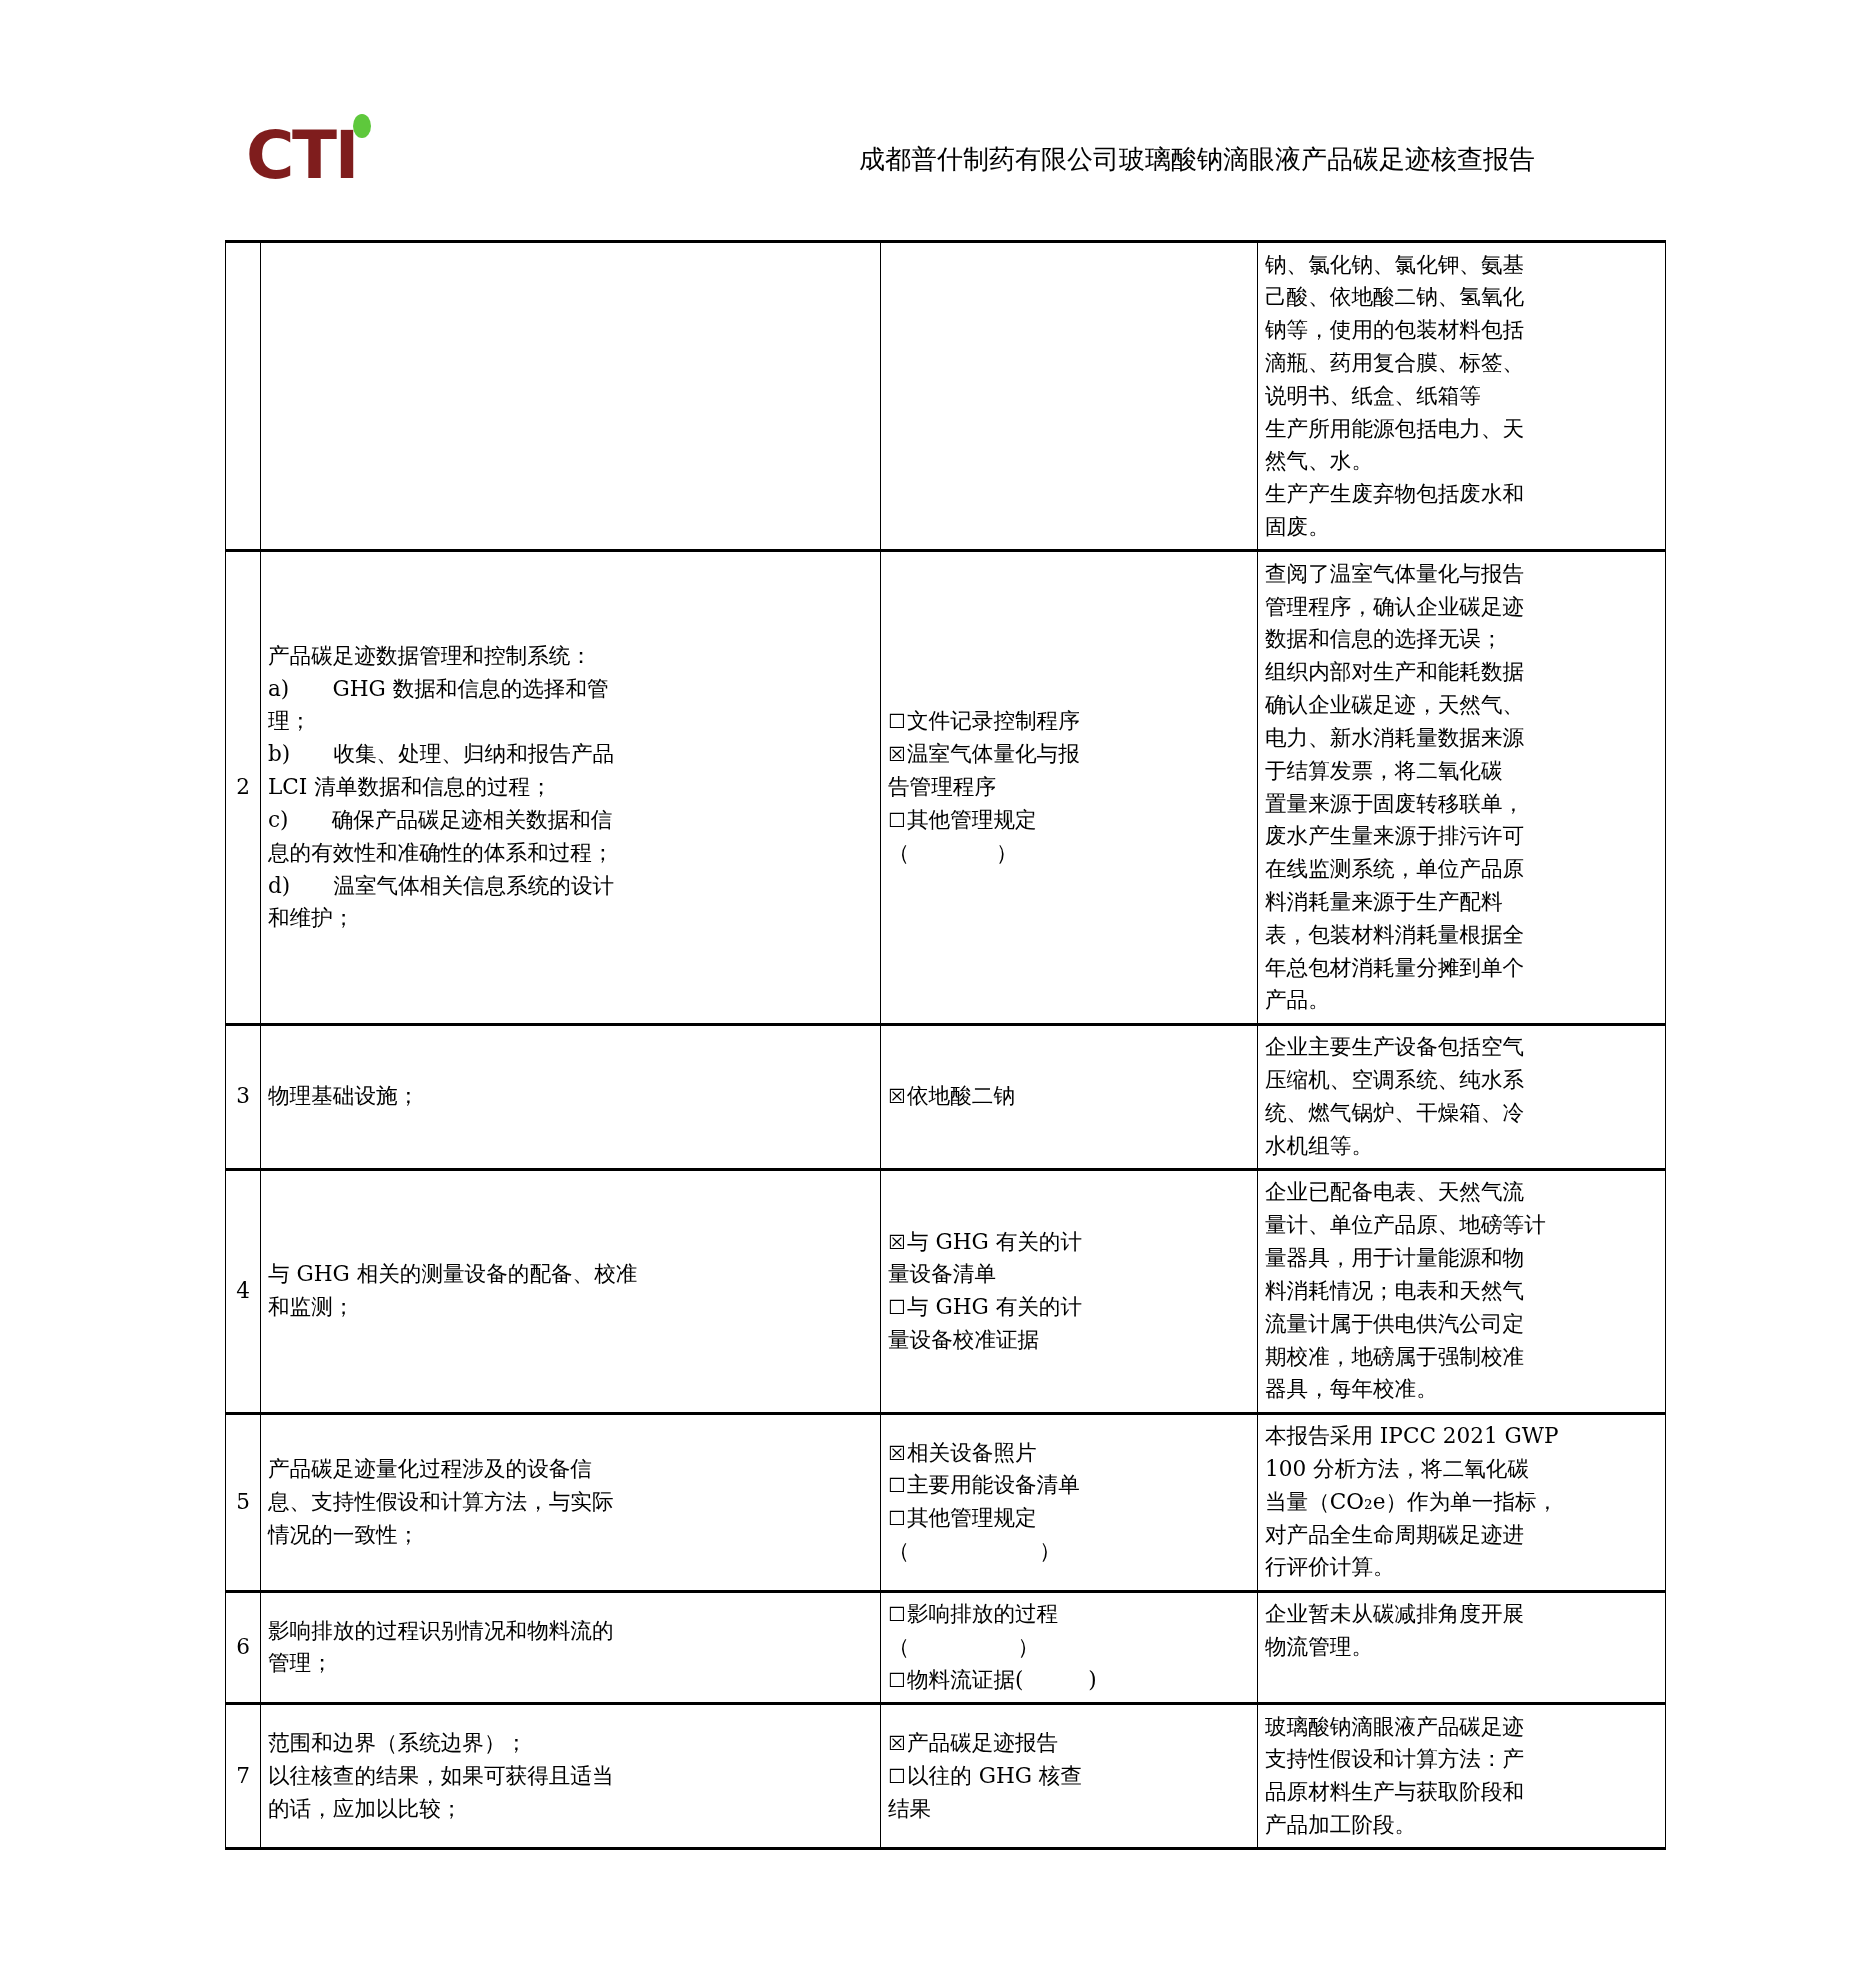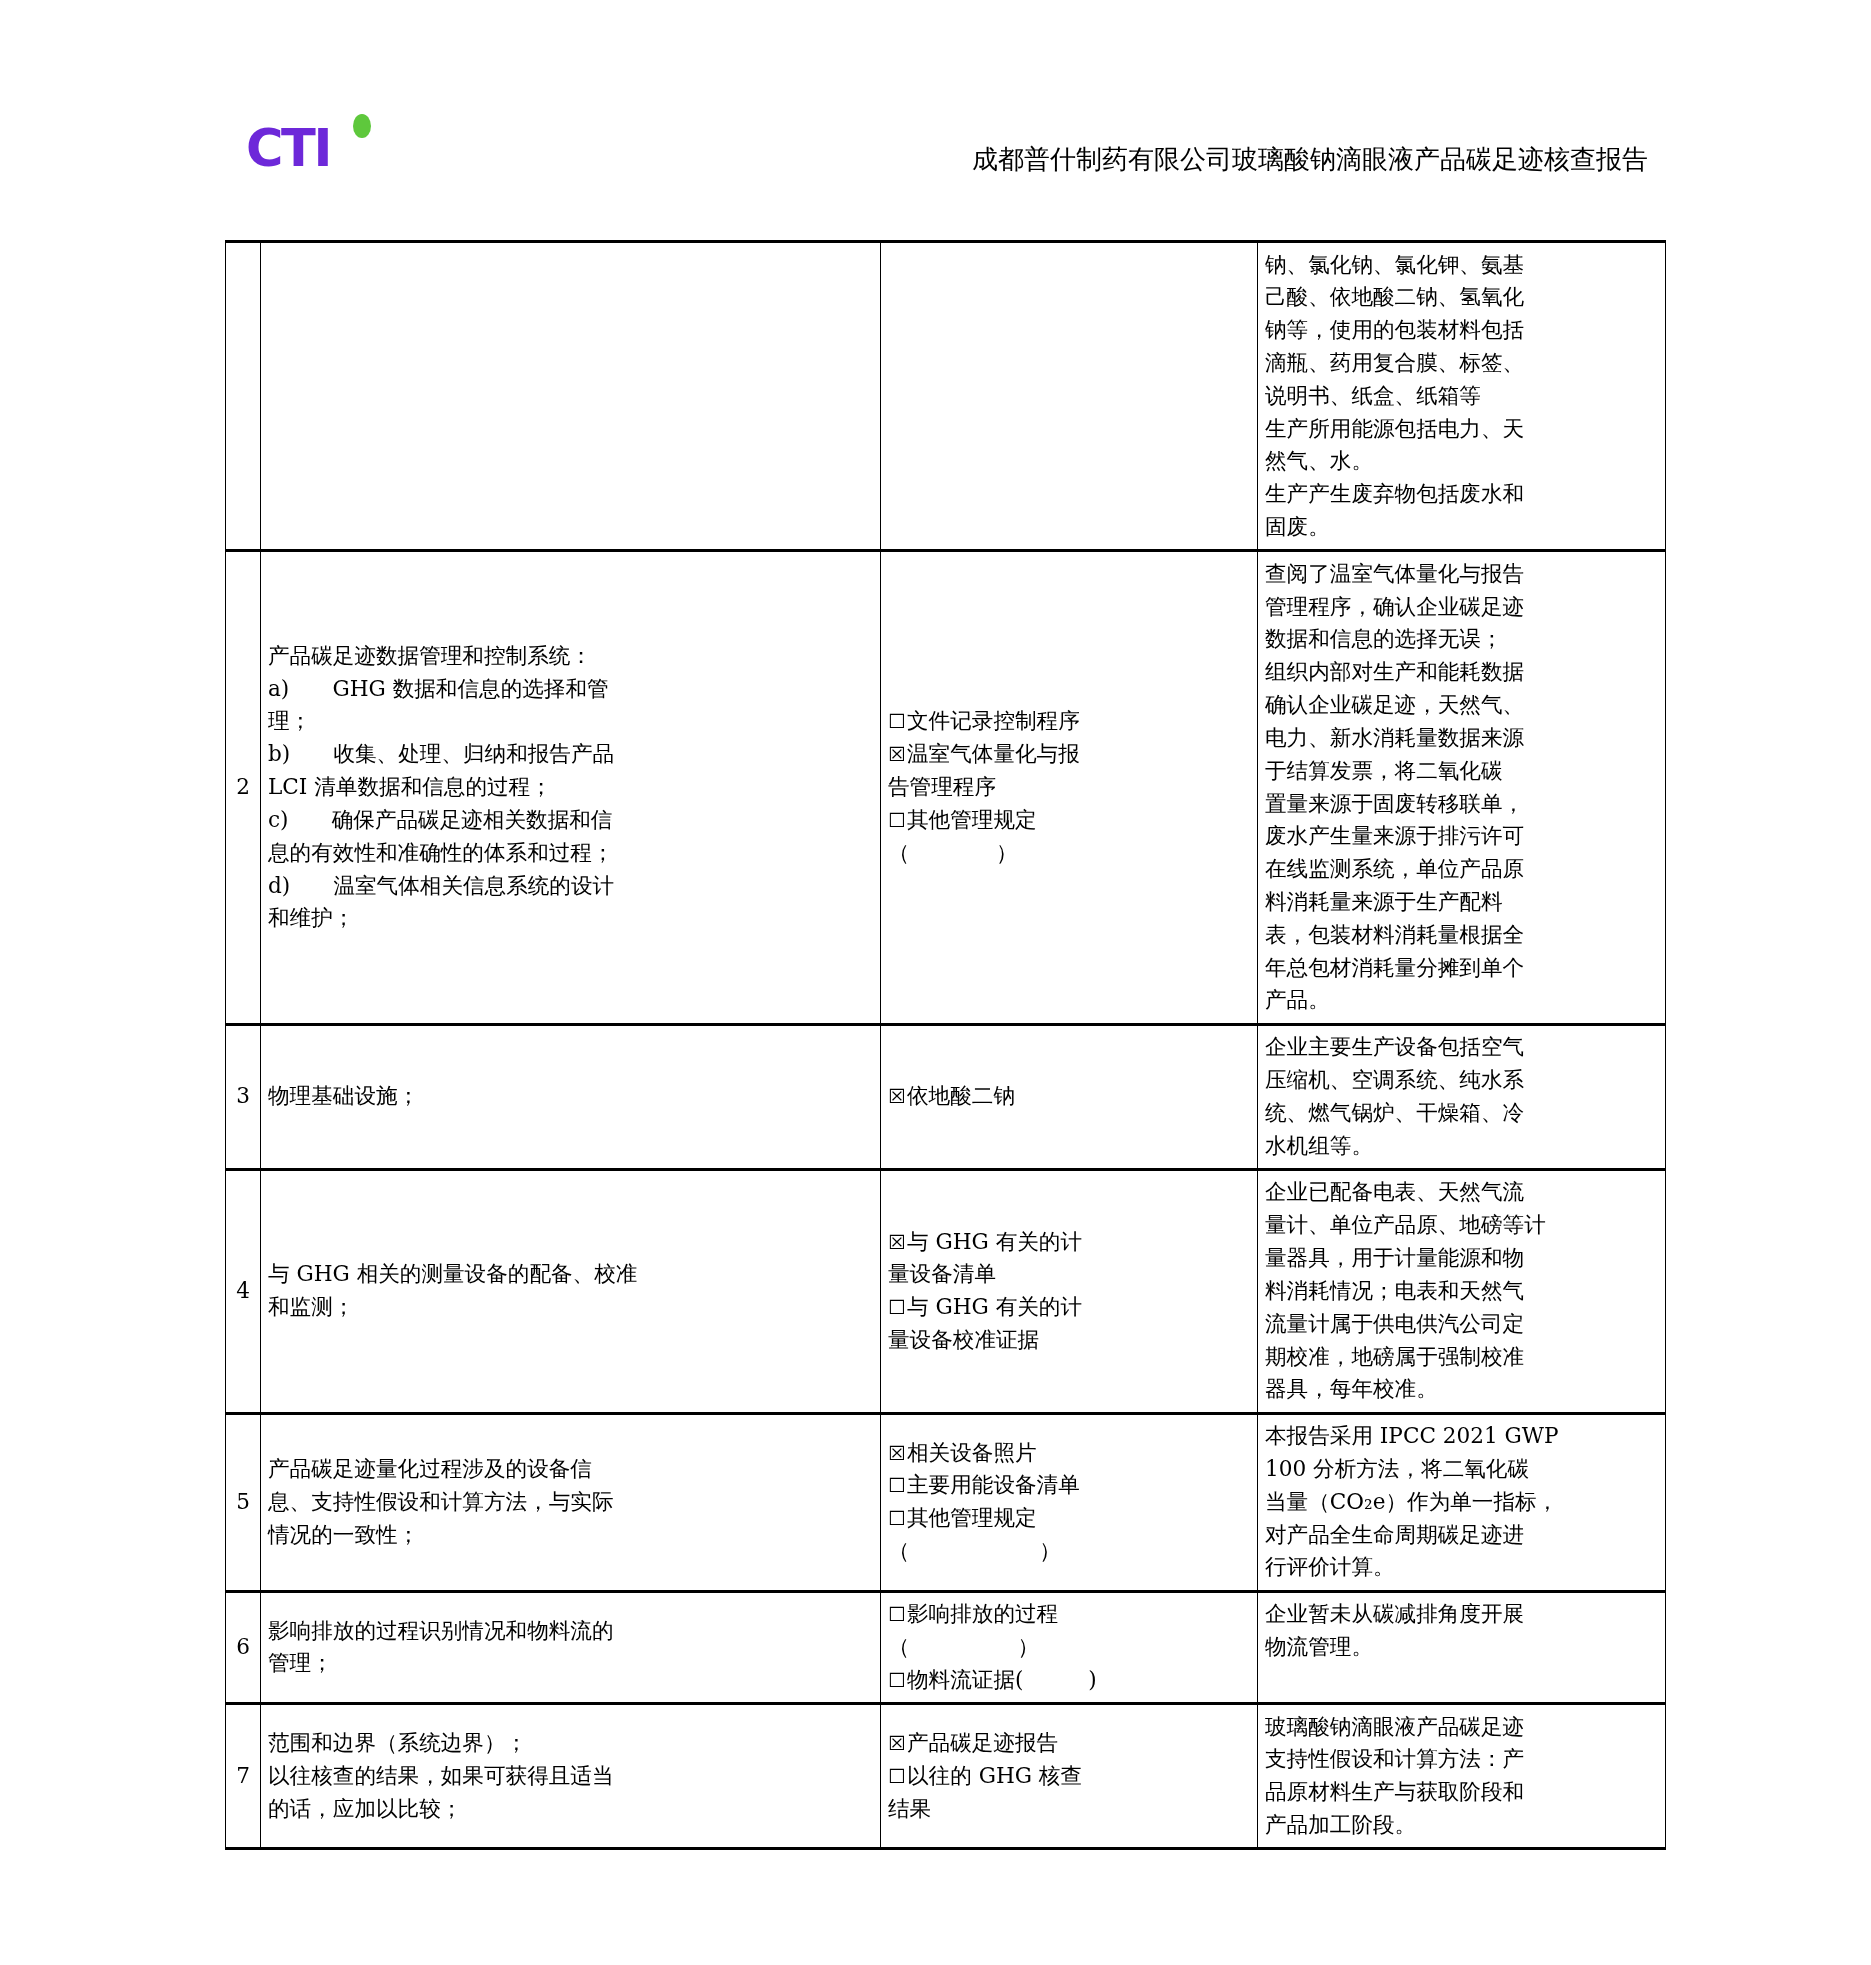--- a/index.html
+++ b/index.html
@@ -30,23 +30,23 @@
   .logo {
     position: absolute;
     left: 21px;
     top: 11.8px;
     width: 165px;
     height: 90px;
   }
   .logo-text {
     font-family: "DejaVu Sans", "Liberation Sans", sans-serif;
     font-weight: 700;
-    font-size: 51px;
+    font-size: 66px;
     letter-spacing: -2.4px;
-    color: #6d28d9;
+    color: #7f1d1d;
     line-height: 1;
     position: absolute;
     left: 0;
     top: 23.6px;
   }
   .logo-dot {
     position: absolute;
     left: 107px;
     top: 14px;
     width: 18px;
@@ -55,21 +55,21 @@
     border-radius: 50%;
   }
   .header-title {
     position: absolute;
     left: 521px;
     top: 55px;
     width: 902px;
     font-size: 26px;
     line-height: 1.25;
     white-space: nowrap;
-    text-align: right;
+    text-align: center;
   }
 
   
   table.audit {
     position: absolute;
     left: 225px;
     top: 240px;
     width: 1423px;
     border-collapse: collapse;
     table-layout: fixed;

